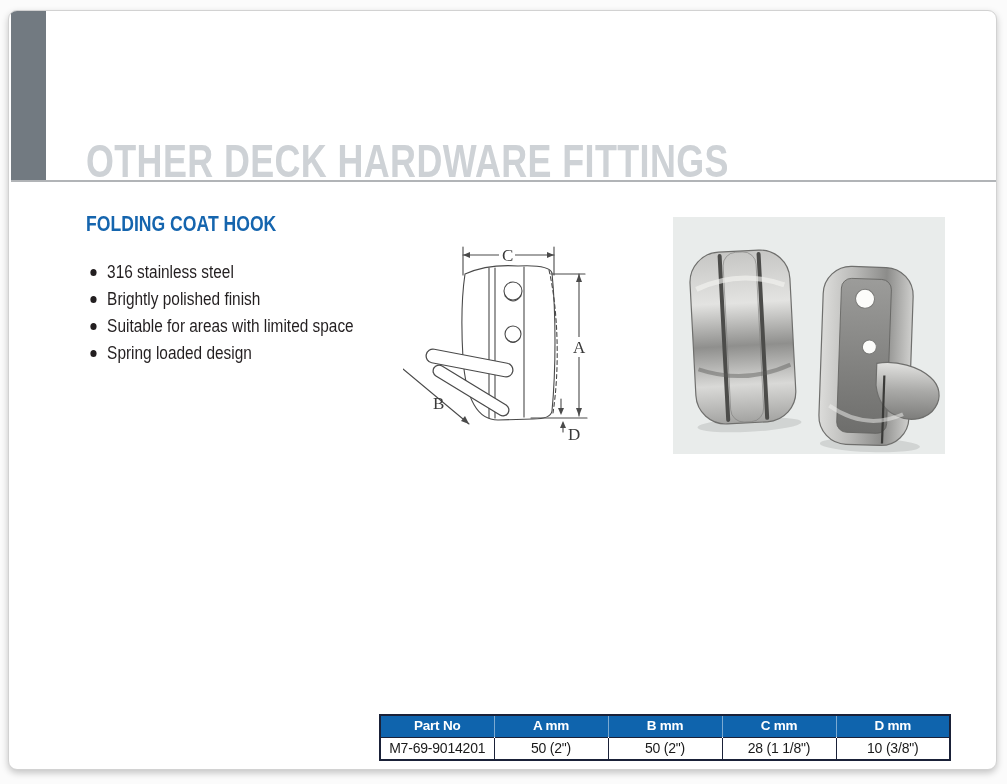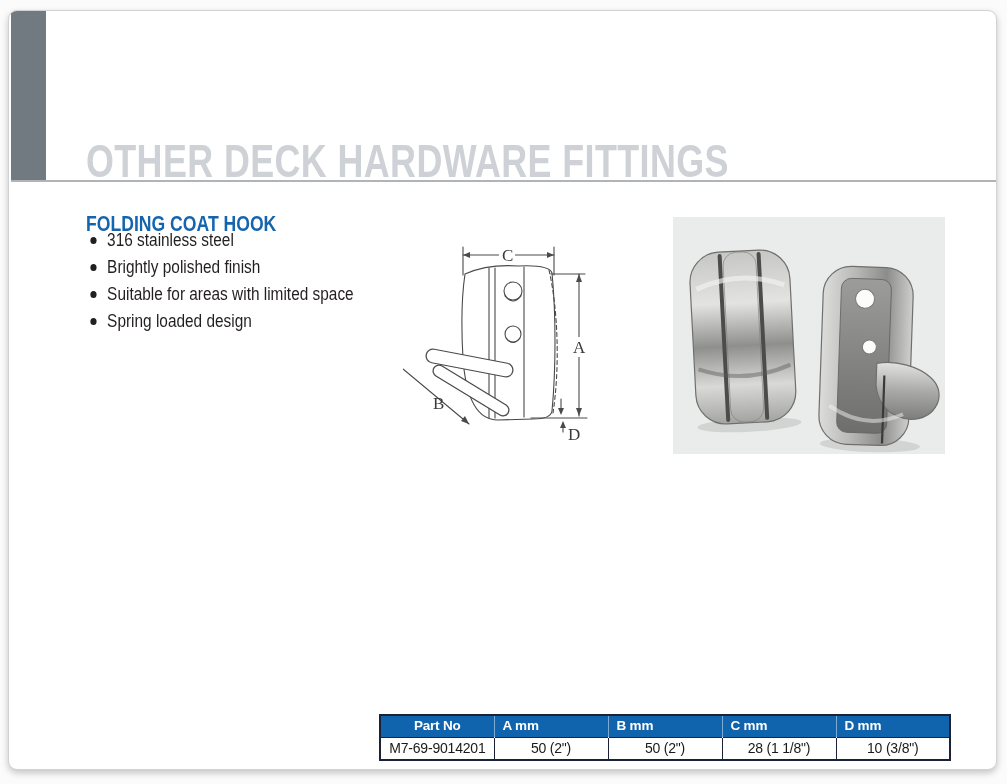--- a/index.html
+++ b/index.html
@@ -23,21 +23,21 @@
     letter-spacing:0.5px; white-space:nowrap;
     transform:scaleX(0.78); transform-origin:left top;
   }
 
   .product-title {
     position:absolute; left:77px; top:201px;
     font-size:22px; font-weight:bold; color:#1565ae; line-height:24px;
     white-space:nowrap; transform:scaleX(0.8); transform-origin:left top;
   }
 
-  .features { position:absolute; left:77px; top:216px; width:330px; }
+  .features { position:absolute; left:77px; top:248px; width:330px; }
   .features li {
     list-style:none; position:relative; padding-left:24px;
     font-size:17.5px; color:#231f20; line-height:27px; white-space:nowrap;
     transform:scaleX(0.88); transform-origin:left top;
   }
   .features li::before {
     content:""; position:absolute; left:5px; top:10px;
     width:7px; height:7px; border-radius:50%; background:#231f20;
   }
 
@@ -49,30 +49,30 @@
   .photo svg { width:100%; height:100%; display:block; }
 
   .spec-table {
     position:absolute; left:370px; top:703px; width:570px;
     border-collapse:collapse; table-layout:fixed;
     border:2px solid #1a2138;
   }
   .spec-table th {
     background:#0f64ad; color:#ffffff; font-size:13.5px; font-weight:bold;
     height:22px; padding:1px 8px 2px 8px; letter-spacing:-0.2px;
-    border-right:1px solid rgba(255,255,255,0.45); text-align:left;
+    border-right:1px solid rgba(255,255,255,0.45); text-align:center;
   }
   .spec-table th:first-child { text-align:center; }
   .spec-table th:last-child { border-right:none; }
   .spec-table td {
     background:#ffffff; color:#1a1a1a; font-size:14px; height:23px;
     padding:1px 8px 2px 8px; letter-spacing:-0.2px;
     border-right:1px solid #1a2138; border-top:1px solid #1a2138; text-align:center;
   }
-  .spec-table td:first-child { text-align:right; }
+  .spec-table td:first-child { text-align:center; }
   .spec-table td:last-child { border-right:none; }
 </style>
 </head>
 <body>
 
 <div class="canvas">
   <div class="page">
 
     <div class="side-tab"></div>
     <div class="section-title">OTHER DECK HARDWARE FITTINGS</div>

